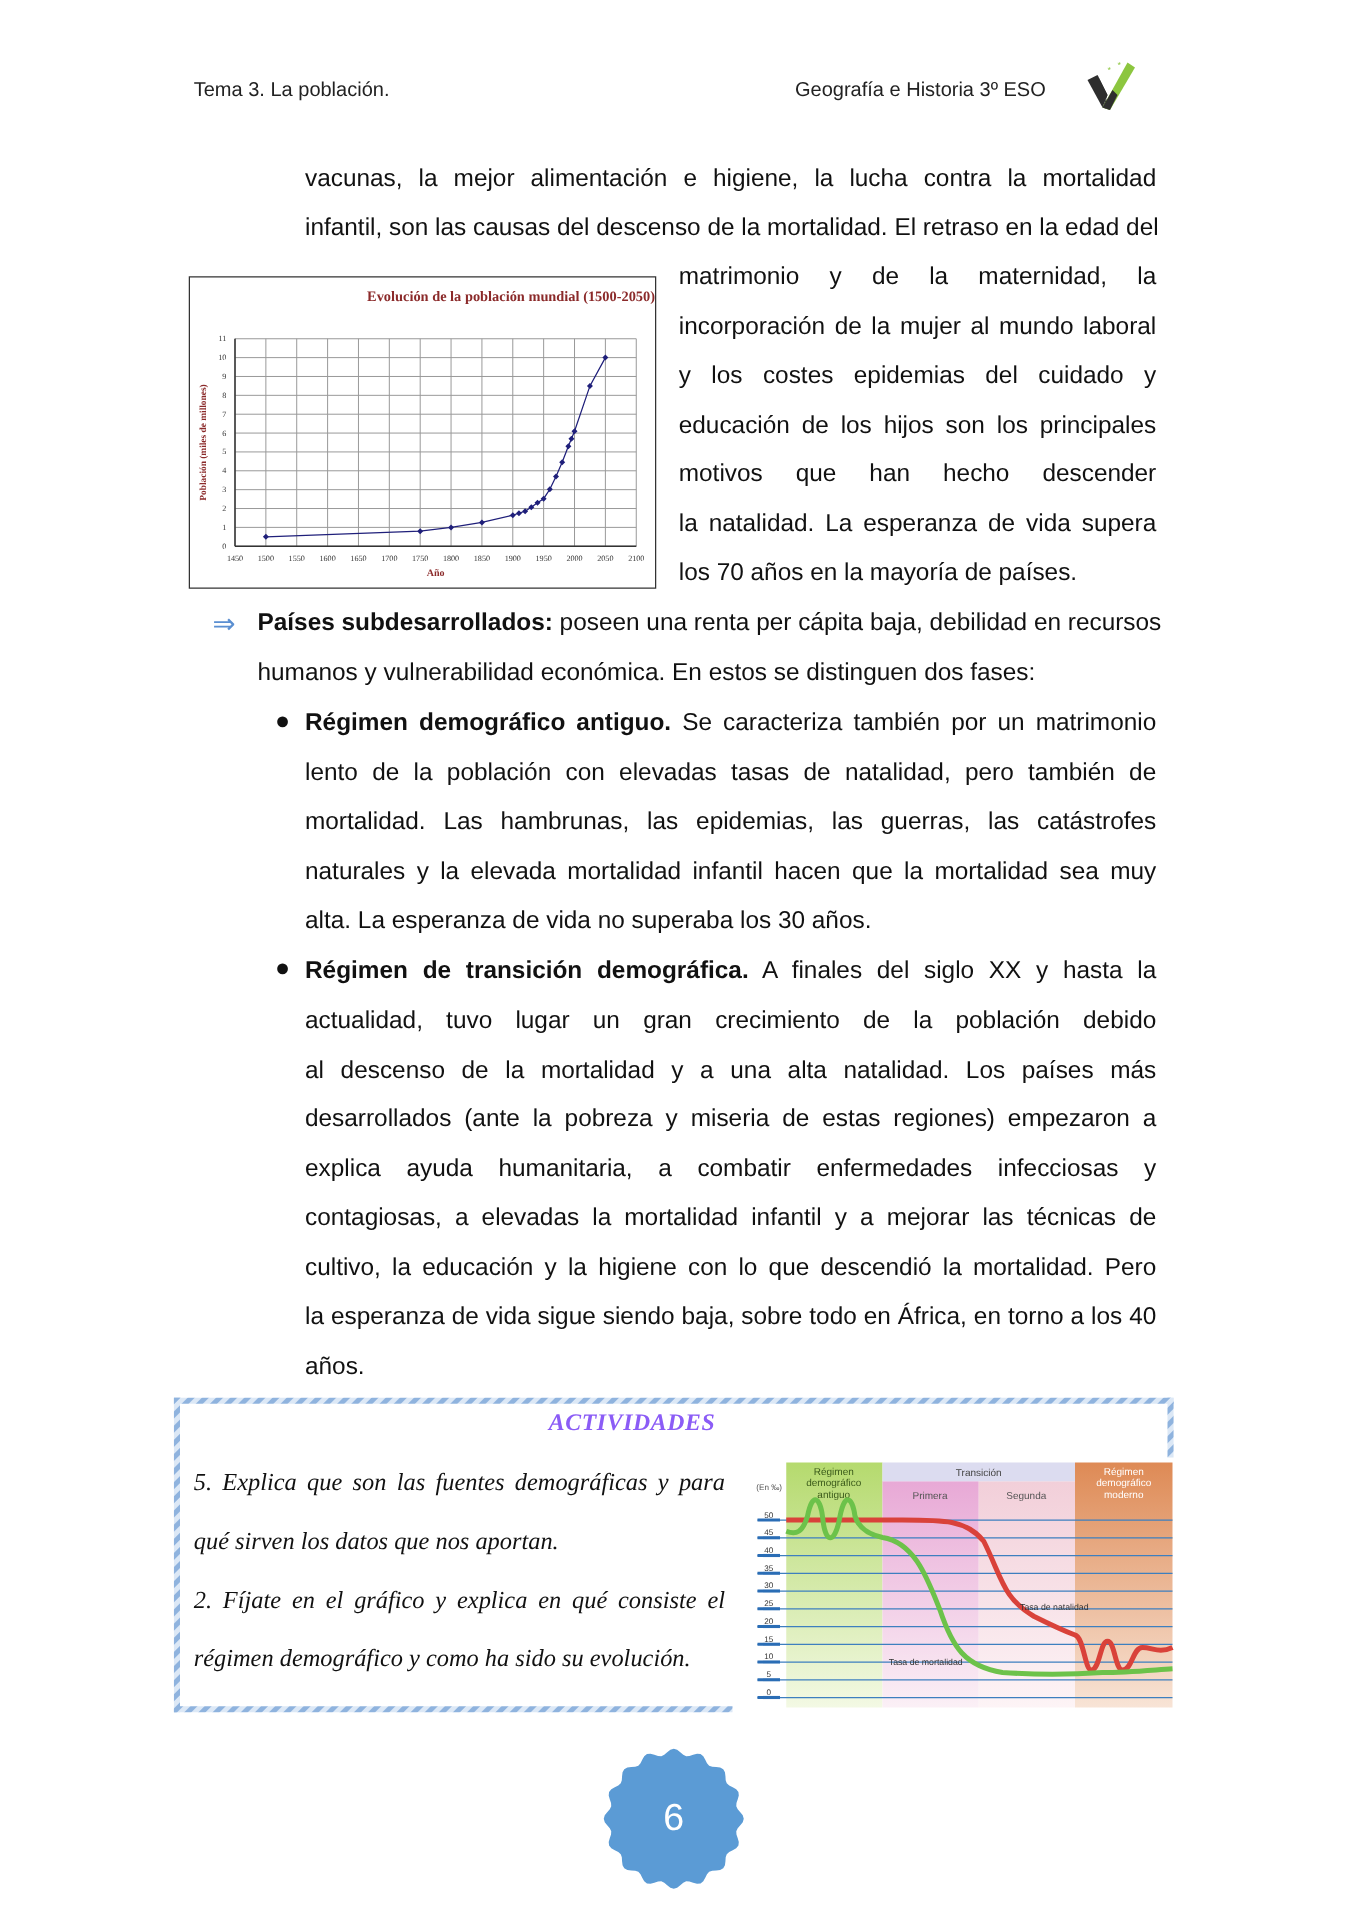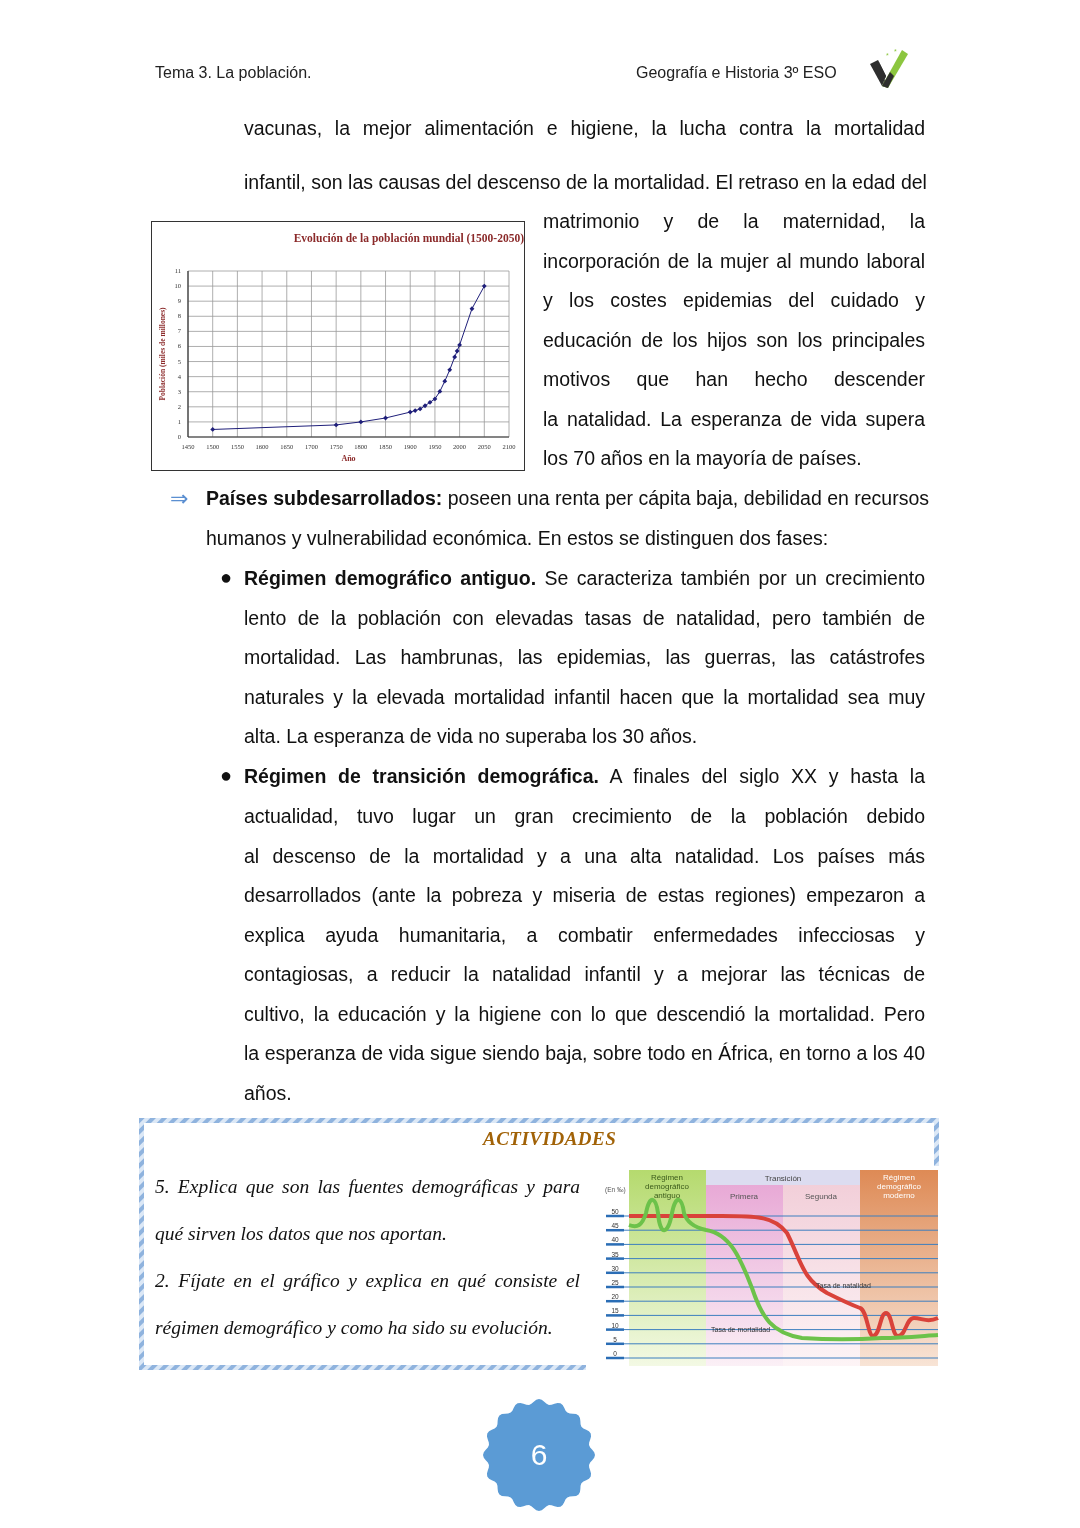--- a/index.html
+++ b/index.html
@@ -30,23 +30,23 @@
   }
   .chart1 svg { position: absolute; left: 0; top: 0; }
 
   .arrow { left: 170px; top: 486px; color: #5b8fd1; font-size: 22px; }
   .bullet { color: #111; font-size: 20px; }
 
   .act-box {
     left: 139px; top: 1118px; width: 800px; height: 252px;
   }
   .act-title {
-    position: absolute; left: 483px; top: 1128px;
+    position: absolute; left: 439px; top: 1128px;
     font-family: "Liberation Serif", "DejaVu Serif", serif; font-style: italic;
-    font-weight: bold; font-size: 19px; color: #a16207; letter-spacing: 0.5px;
+    font-weight: bold; font-size: 19px; color: #8b5cf6; letter-spacing: 0.5px;
   }
   .act-line {
     position: absolute; left: 155px; width: 425px;
     font-family: "Liberation Serif", "DejaVu Serif", serif; font-style: italic;
     font-size: 19.5px; color: #111; white-space: nowrap;
     text-align: justify; text-align-last: justify;
   }
   .act-line.last { text-align-last: left; }
 
   .chart2 { left: 602px; top: 1168px; width: 340px; height: 200px; }
@@ -64,21 +64,21 @@
 <div class="abs hdr" style="left:636px;">Geografía e Historia 3º ESO</div>
 <svg class="abs logo" viewBox="0 0 46 44">
   <path d="M4 18 L12 14 L20 30 L16 40 Z" fill="#2e2e2e"></path>
   <path d="M12 14 L20 30 L16 40 L22 42 L18 30 Z" fill="#2e2e2e"></path>
   <path d="M16 40 L36 4 L42 8 L22 42 Z" fill="#8cc63f"></path>
   <path d="M16 40 L22 42 L28 30 L24 26 Z" fill="#2e2e2e"></path>
   <text x="20" y="12" font-size="7" fill="#8cc63f">*</text>
   <text x="28" y="8" font-size="7" fill="#8cc63f">*</text>
 </svg>
 
-<div class="line" style="left:244px; top:116px; width:681px;">vacunas, la mejor alimentación e higiene, la lucha contra la mortalidad</div>
+<div class="line" style="left:244px; top:131px; width:681px;">vacunas, la mejor alimentación e higiene, la lucha contra la mortalidad</div>
 <div class="line" style="left:244px; top:170px; width:681px;">infantil, son las causas del descenso de la mortalidad. El retraso en la edad del</div>
 
 <div class="abs chart1">
   <div class="chart1-title">Evolución de la población mundial (1500-2050)</div>
   <svg id="chart1svg" width="374" height="250">
       <line x1="36" x2="36" y1="49" y2="215" stroke="#999" stroke-width="0.8"></line>
       <text x="36" y="227" font-size="6.5" text-anchor="middle" fill="#333" font-family="Liberation Serif, serif">1450</text>
       <line x1="60.69230769230769" x2="60.69230769230769" y1="49" y2="215" stroke="#999" stroke-width="0.8"></line>
       <text x="60.69230769230769" y="227" font-size="6.5" text-anchor="middle" fill="#333" font-family="Liberation Serif, serif">1500</text>
       <line x1="85.38461538461539" x2="85.38461538461539" y1="49" y2="215" stroke="#999" stroke-width="0.8"></line>
@@ -161,33 +161,33 @@
 <div class="line" style="left:543px; top:328px; width:382px;">educación de los hijos son los principales</div>
 <div class="line" style="left:543px; top:367px; width:382px;">motivos que han hecho descender</div>
 <div class="line" style="left:543px; top:407px; width:382px;">la natalidad. La esperanza de vida supera</div>
 <div class="line last" style="left:543px; top:446px; width:382px;">los 70 años en la mayoría de países.</div>
 
 <div class="abs arrow">⇒</div>
 <div class="line" style="left:206px; top:486px; width:719px;"><b>Países subdesarrollados:</b><span> poseen una renta per cápita baja, debilidad en recursos</span></div>
 <div class="line last" style="left:206px; top:526px; width:719px;">humanos y vulnerabilidad económica. En estos se distinguen dos fases:</div>
 
 <div class="abs bullet" style="left:220px; top:566px;">●</div>
-<div class="line" style="left:244px; top:566px; width:681px;"><b>Régimen demográfico antiguo.</b><span>  Se caracteriza también por un crecimiento</span></div>
+<div class="line" style="left:244px; top:566px; width:681px;"><b>Régimen demográfico antiguo.</b><span>  Se caracteriza también por un matrimonio</span></div>
 <div class="line" style="left:244px; top:606px; width:681px;">lento de la población con elevadas tasas de natalidad, pero también de</div>
 <div class="line" style="left:244px; top:645px; width:681px;">mortalidad. Las hambrunas, las epidemias, las guerras, las catástrofes</div>
 <div class="line" style="left:244px; top:685px; width:681px;">naturales y la elevada mortalidad infantil hacen que la mortalidad sea muy</div>
 <div class="line last" style="left:244px; top:724px; width:681px;">alta. La esperanza de vida no superaba los 30 años.</div>
 
 <div class="abs bullet" style="left:220px; top:764px;">●</div>
 <div class="line" style="left:244px; top:764px; width:681px;"><b>Régimen de transición demográfica.</b><span> A finales del siglo XX y hasta la</span></div>
 <div class="line" style="left:244px; top:804px; width:681px;">actualidad, tuvo lugar un gran crecimiento de la población debido</div>
 <div class="line" style="left:244px; top:844px; width:681px;">al descenso de la mortalidad y a una alta natalidad. Los países más</div>
 <div class="line" style="left:244px; top:883px; width:681px;">desarrollados (ante la pobreza y miseria de estas regiones) empezaron a</div>
 <div class="line" style="left:244px; top:923px; width:681px;">explica ayuda humanitaria, a combatir enfermedades infecciosas y</div>
-<div class="line" style="left:244px; top:962px; width:681px;">contagiosas, a reducir la natalidad infantil y a mejorar las técnicas de</div>
+<div class="line" style="left:244px; top:962px; width:681px;">contagiosas, a elevadas la mortalidad infantil y a mejorar las técnicas de</div>
 <div class="line" style="left:244px; top:1002px; width:681px;">cultivo, la educación y la higiene con lo que descendió la mortalidad. Pero</div>
 <div class="line" style="left:244px; top:1041px; width:681px;">la esperanza de vida sigue siendo baja, sobre todo en África, en torno a los 40</div>
 <div class="line last" style="left:244px; top:1081px; width:681px;">años.</div>
 
 <svg class="abs act-box" viewBox="0 0 800 252" width="800" height="252">
   <defs>
     <pattern id="hatch" width="8" height="8" patternUnits="userSpaceOnUse" patternTransform="rotate(45)">
       <rect width="8" height="8" fill="#dce8f6"></rect>
       <rect width="4" height="8" fill="#8fb3de"></rect>
     </pattern>

